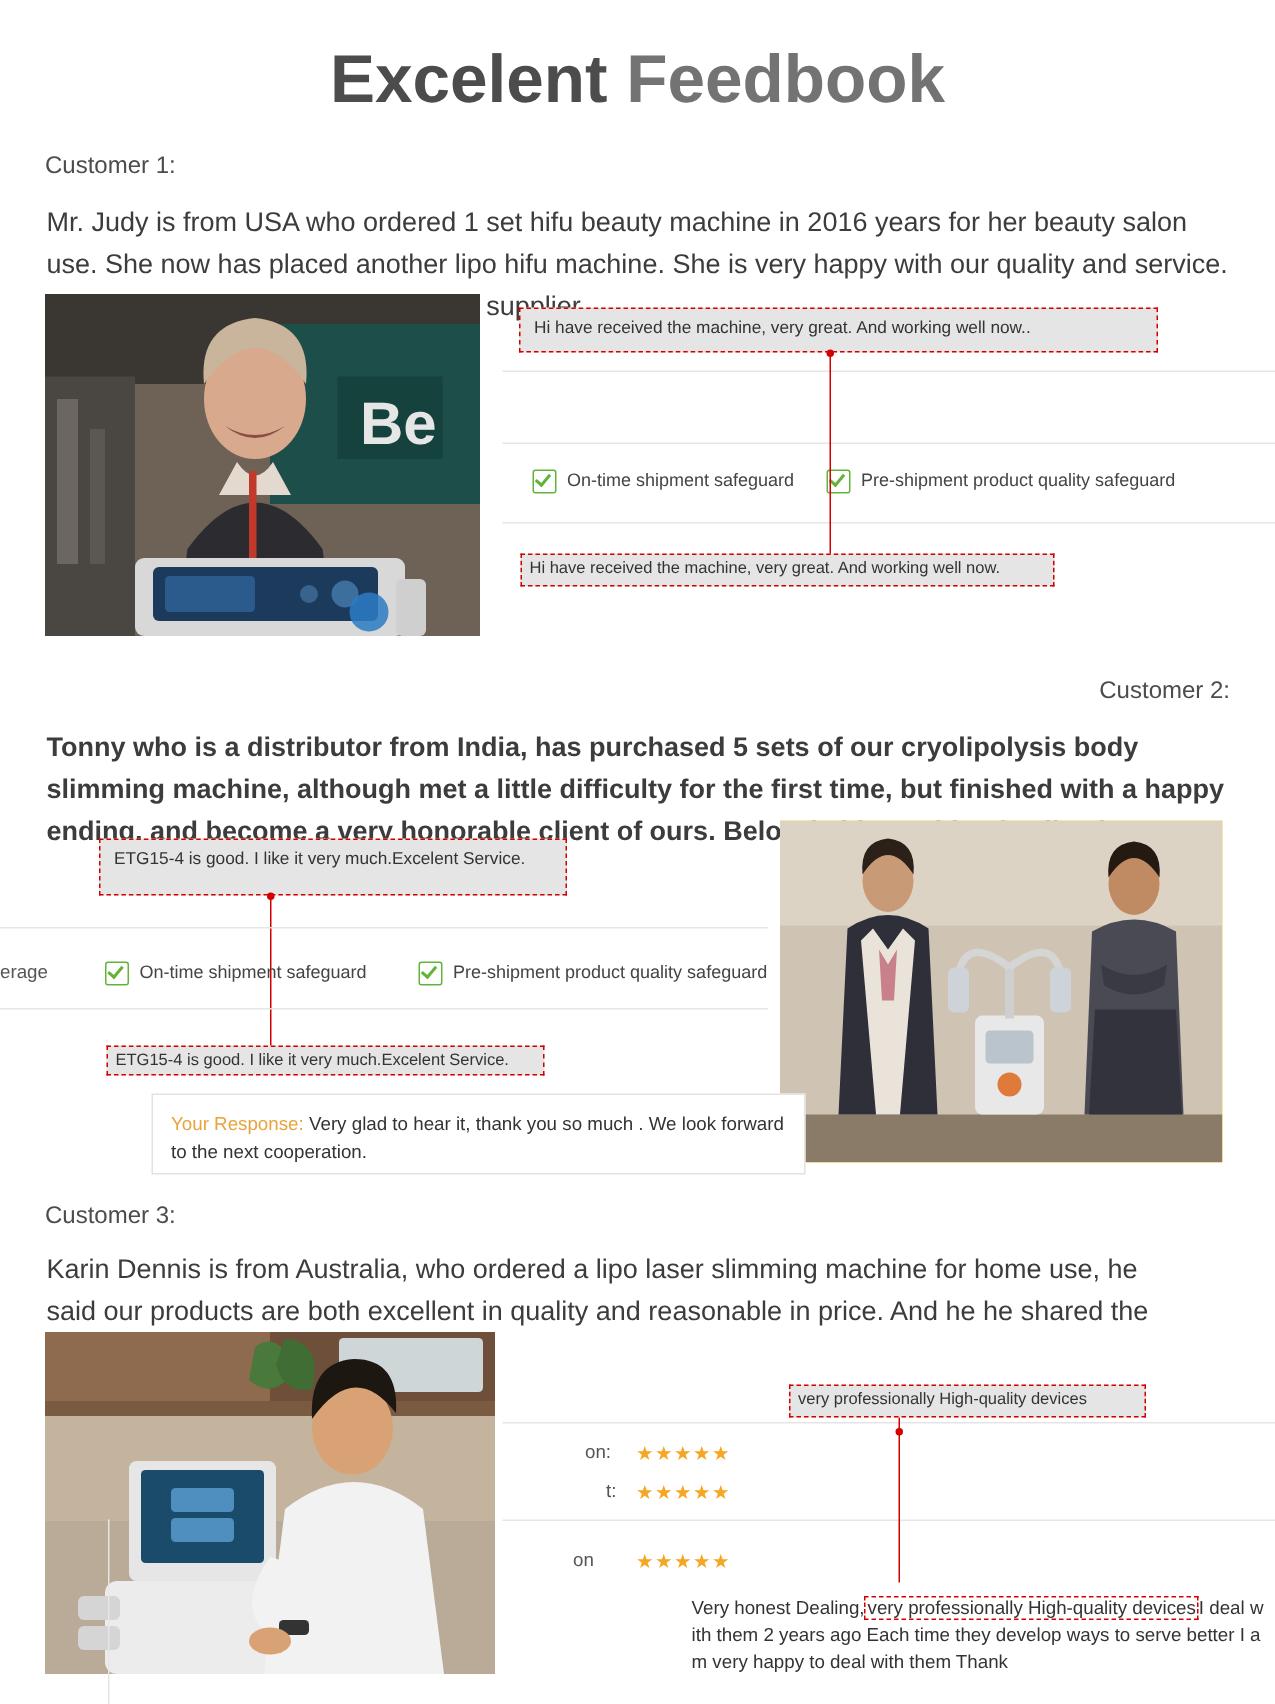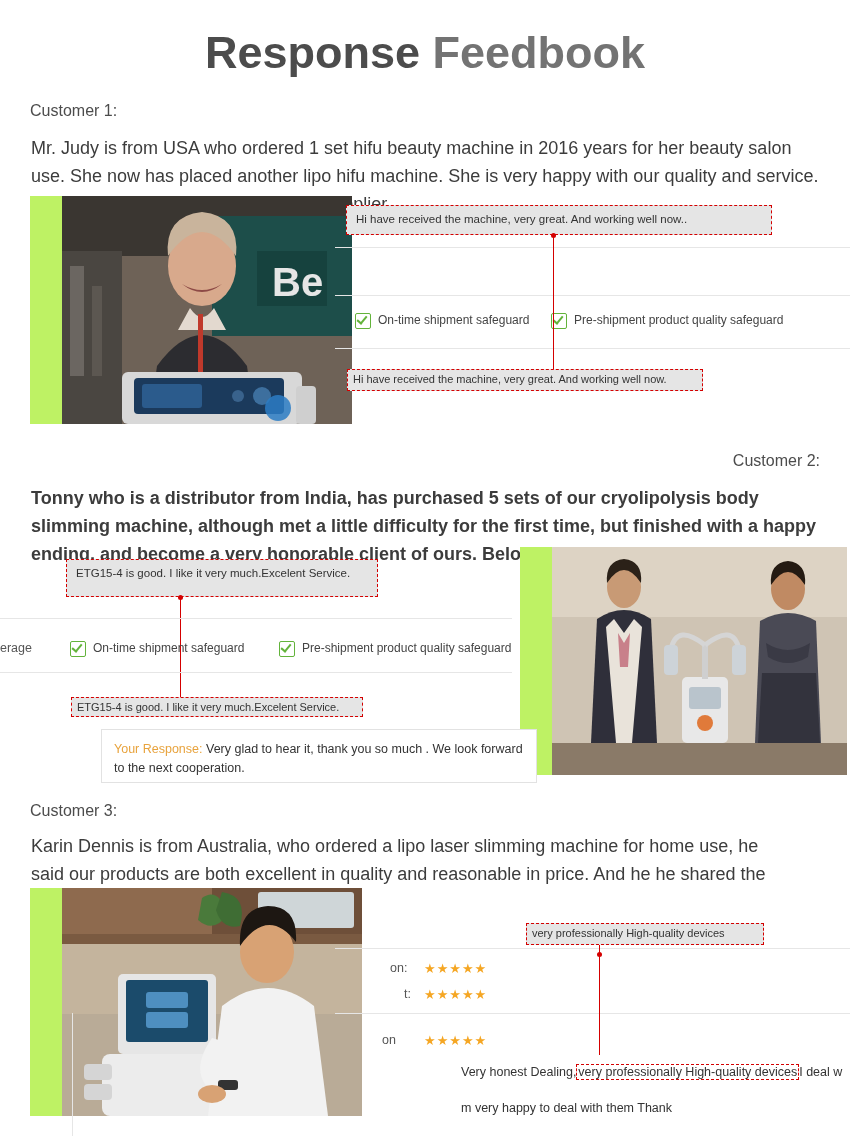--- a/index.html
+++ b/index.html
@@ -49,22 +49,21 @@
   }
   .para.center { text-align: left; font-weight: bold; }
 
   
   .abs { position: absolute; }
 
   
   .photo {
     position: absolute;
     overflow: hidden;
-    background: #bef264;
-    padding-left: 32px;
+    background: #fde047;
   }
   .photo canvas, .photo .ph-inner { width: 100%; height: 100%; display: block; }
 
   
   .callout {
     position: absolute;
     border: 1px dashed #d40000;
     color: #333;
     font-size: 11.5px;
     background: #e5e5e5;
@@ -160,21 +159,21 @@
     width: 1px;
     background: #e6e6e6;
   }
 </style>
 </head>
 <body>
 
 <div class="page">
 
   <div class="title">
-    <span class="word1">Response </span><span class="word2">Feedbook</span>
+    <span class="word1">Excelent </span><span class="word2">Feedbook</span>
   </div>
 
   <div class="abs cust-head left" style="left:30px; top:102px; width:400px;">Customer 1:</div>
 
   <div class="abs para" style="left:31px; top:135px; width:790px;">Mr. Judy is from USA who ordered 1 set hifu beauty machine in 2016 years for her beauty salon use. She now has placed another lipo hifu machine. She is very happy with our quality and service. Now we  have become her long term supplier.</div>
 
   <div class="photo" style="left:30px; top:196px; width:290px; height:228px;">
     <svg class="ph-inner" viewBox="0 0 290 228" preserveAspectRatio="none">
       <rect x="0" y="0" width="290" height="228" fill="#6e6257"></rect>
       <rect x="0" y="0" width="290" height="60" fill="#3a3631"></rect>
@@ -322,17 +321,17 @@
 
   <div class="fieldlabel" style="left:382px; top:1033px;">on</div>
   <div class="starrow" style="left:424px; top:1033px;">★★★★★</div>
 
   <div class="callout small" style="left:526px; top:923px; width:238px; height:22px;">very professionally High-quality devices</div>
   <div class="vline" style="left:599px; top:945px; height:110px;"></div>
   <div class="vdot" style="left:597px; top:952px;"></div>
 
   <div class="reviewtext" style="left:421px; top:1063px;margin-left:40px;">
     <span>Very honest Dealing,</span><span class="hl">very professionally High-quality devices</span><span>I deal w</span><br>
-    <br>
+    <span>ith them 2 years ago Each time they develop ways to serve better I a</span><br>
     <span>m very happy to deal with them Thank</span>
   </div>
 
 </div>
 
 </body></html>

